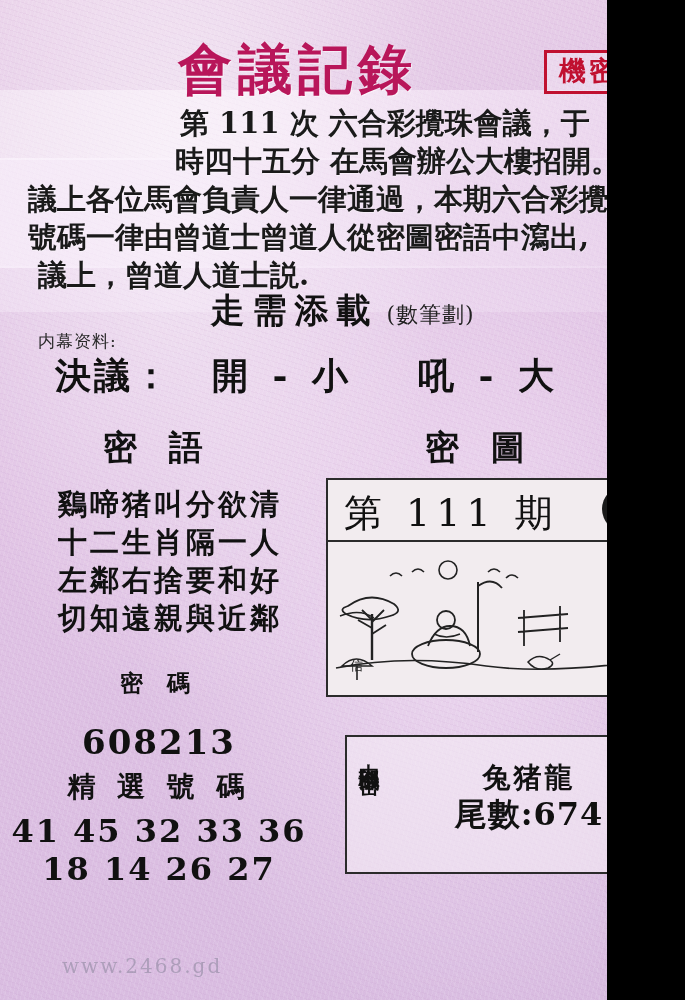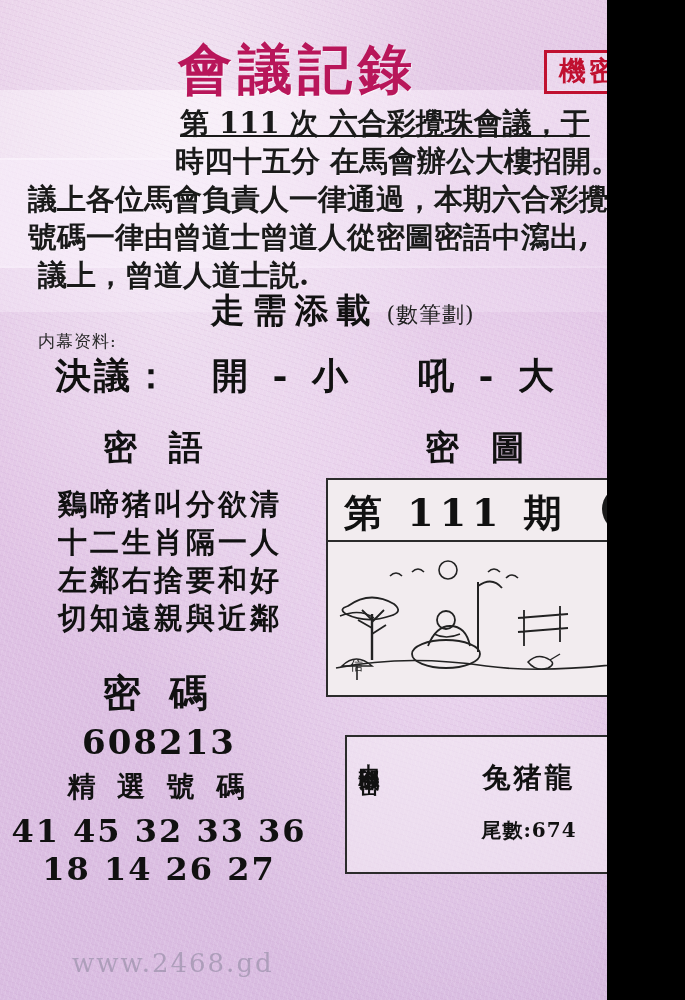--- a/index.html
+++ b/index.html
@@ -99,21 +99,21 @@
     left: 0;
     width: 685px;
     color: #1a1a1a;
     font-size: 29px;
     line-height: 38px;
     letter-spacing: 0px;
     font-weight: bold;
     text-shadow: 0.5px 0.5px 0 rgba(255,255,255,0.4);
   }
   #intro .ln { position: absolute; white-space: nowrap; }
-  #intro .ln1 { left: 180px; top: 4px; text-decoration: underline; }
+  #intro .ln1 { left: 180px; top: 4px; }
   #intro .ln2 { left: 175px; top: 42px; }
   #intro .ln3 { left: 28px;  top: 80px; }
   #intro .ln4 { left: 28px;  top: 118px; }
   #intro .ln5 { left: 38px;  top: 156px; }
 
   
   #slogan-row {
     position: absolute;
     top: 288px;
     left: 0;
@@ -200,21 +200,21 @@
   #mitu-head {
     position: relative;
     height: 60px;
     border-bottom: 2px solid #2b2b2b;
   }
   #mitu-issue {
     position: absolute;
     left: 16px;
     top: 8px;
     font-size: 38px;
-    font-weight: bold;
+    font-weight: normal;
     letter-spacing: 6px;
     color: #111;
     white-space: nowrap;
   }
   #mitu-stamp {
     position: absolute;
     right: 10px;
     top: 6px;
     width: 46px;
     height: 46px;
@@ -255,21 +255,21 @@
     color: #222;
   }
 
   
   #mima-label {
     position: absolute;
     top: 668px;
     left: 0;
     width: 318px;
     text-align: center;
-    font-size: 38px;
+    font-size: 23px;
     font-weight: bold;
     letter-spacing: 8px;
     color: #111;
   }
   #mima-value {
     position: absolute;
     top: 722px;
     left: 0;
     width: 318px;
     text-align: center;
@@ -344,35 +344,35 @@
     width: 220px;
     text-align: center;
     font-size: 28px;
     font-weight: bold;
     letter-spacing: 3px;
     color: #111;
   }
   #neibu-tail {
     position: absolute;
     left: 72px;
-    top: 80px;
+    top: 56px;
     width: 220px;
     text-align: center;
+    font-size: 32px;
+    font-weight: bold;
+    letter-spacing: 1px;
+    color: #111;
+  }
+
+  
+  #wm-small {
+    position: absolute;
+    left: 62px;
+    bottom: 22px;
     font-size: 20px;
-    font-weight: bold;
-    letter-spacing: 1px;
-    color: #111;
-  }
-
-  
-  #wm-small {
-    position: absolute;
-    left: 72px;
-    bottom: 22px;
-    font-size: 26px;
     color: rgba(120,120,140,0.45);
     letter-spacing: 2px;
     white-space: nowrap;
   }
   #wm-big {
     position: absolute;
     left: 18px;
     bottom: 12px;
     font-size: 46px;
     font-weight: bold;

